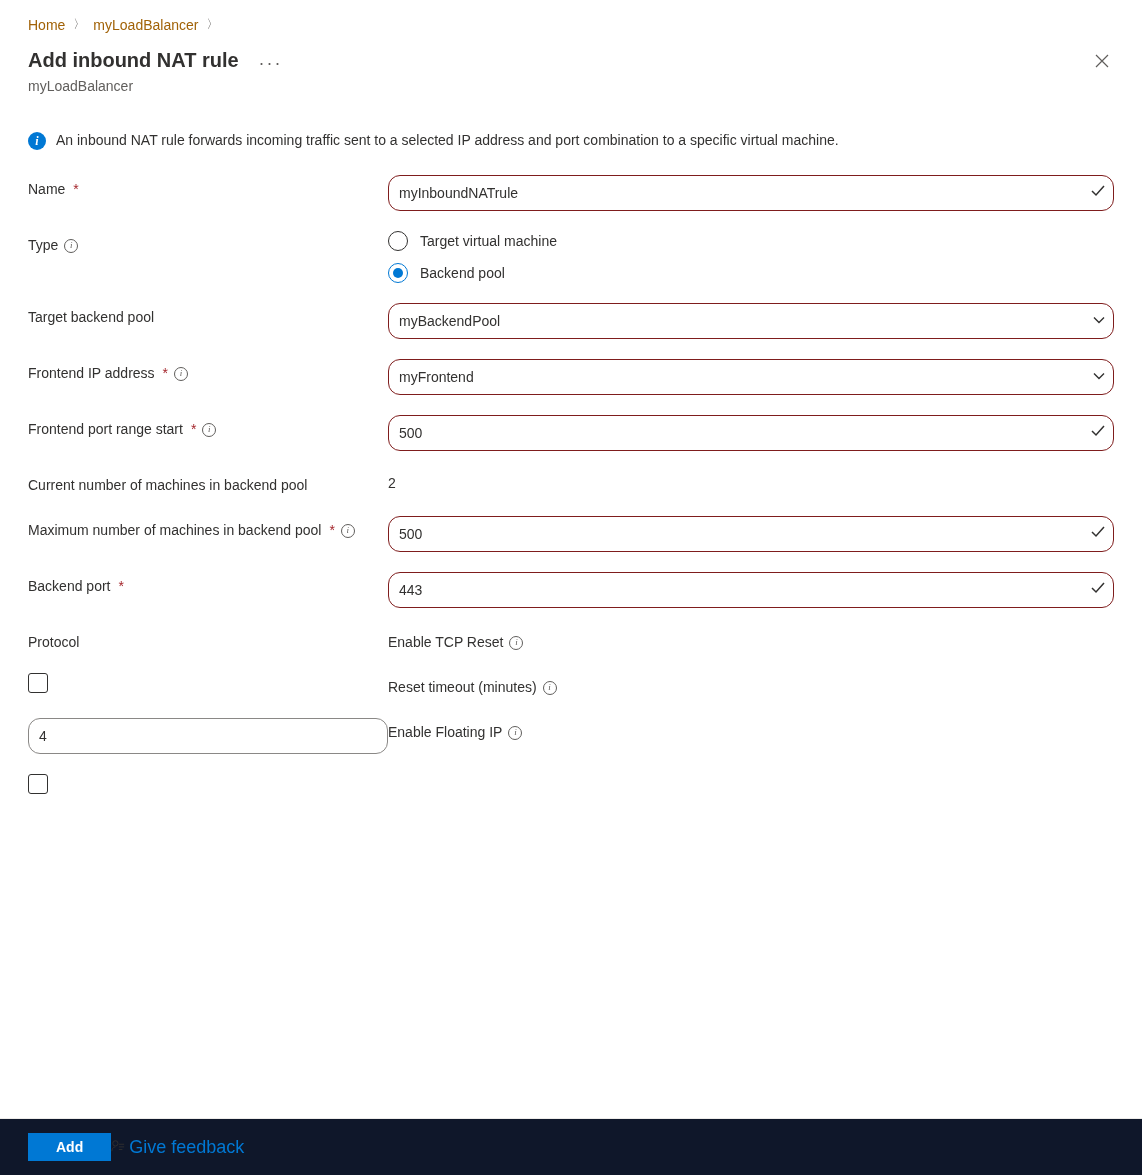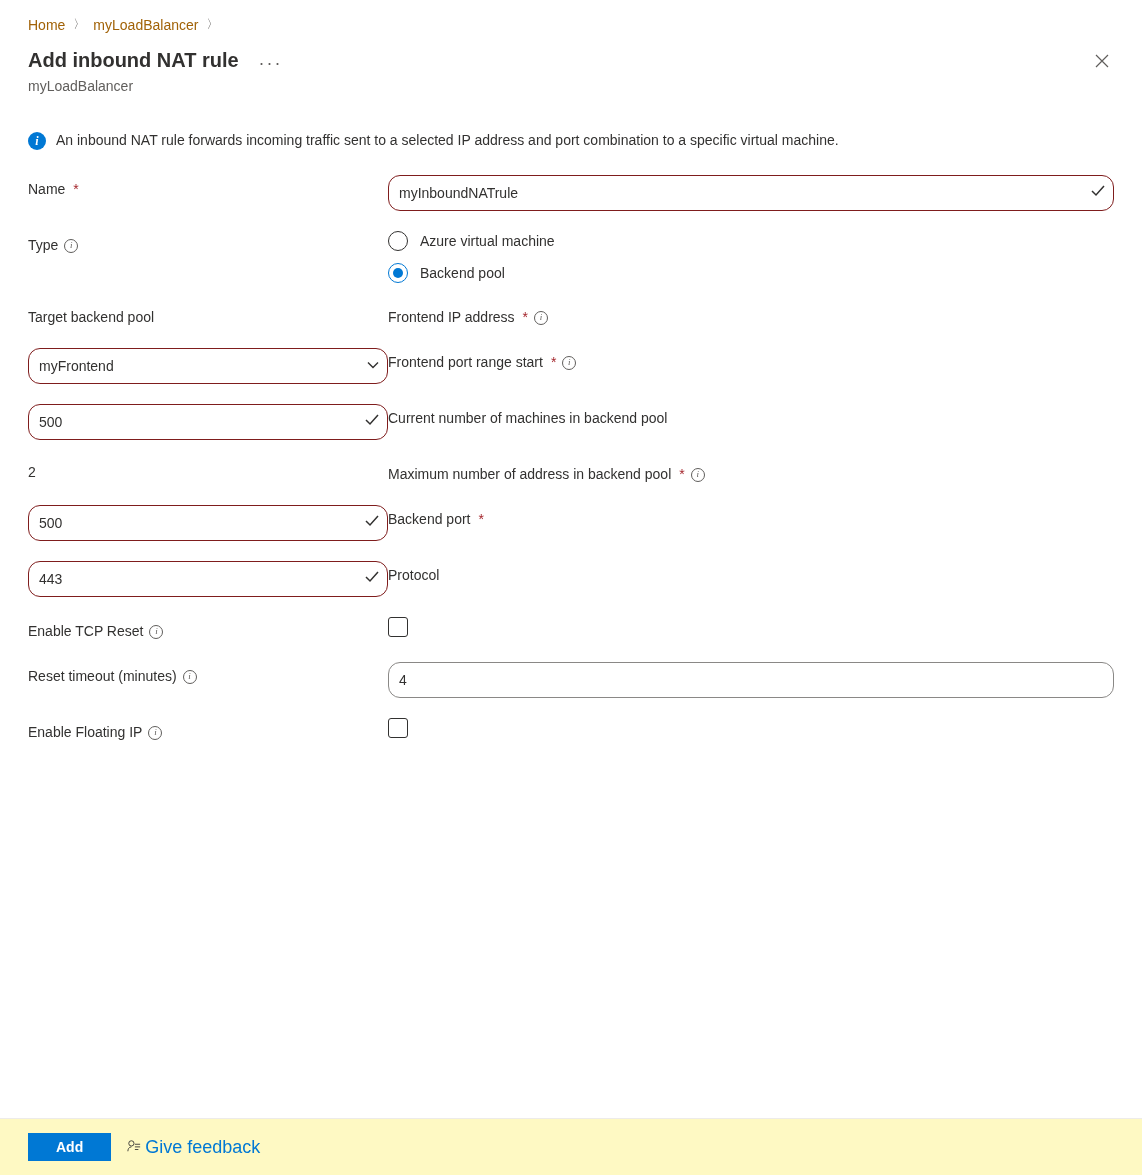--- a/index.html
+++ b/index.html
@@ -204,26 +204,25 @@
   .static-value {
     font-size: 14px;
     color: #323130;
     padding-top: 4px;
   }
   .footer {
     position: fixed;
     left: 0;
     right: 0;
     bottom: 0;
-    background: #fef9c3;
+    background: #0f172a;
     border-top: 1px solid #edebe9;
     padding: 14px 28px;
     display: flex;
     align-items: center;
-    gap: 16px;
   }
   .btn-primary {
     background: #0078d4;
     color: #fff;
     border: none;
     padding: 6px 28px;
     font-size: 14px;
     font-weight: 600;
     cursor: pointer;
     font-family: inherit;
@@ -283,31 +282,39 @@
       </span>
     </div>
 
     <div class="label">
       <span>Type</span>
       <span class="help-icon">i</span>
     </div>
     <div class="control radio-group">
       <div class="radio-row">
         <div class="radio"></div>
-        <span>Azure virtual machine</span>
+        <span>Target virtual machine</span>
       </div>
       <div class="radio-row">
         <div class="radio selected"></div>
         <span>Backend pool</span>
       </div>
     </div>
 
     <div class="label">
       <span>Target backend pool</span>
     </div>
+    <div class="control select-wrap">
+      <input class="input" readonly="" value="myBackendPool" style="">
+      <span class="select-chevron">
+        <svg width="14" height="14" viewBox="0 0 14 14">
+            <path d="M2 5 L7 10 L12 5" stroke="#323130" stroke-width="1.4" fill="none"></path>
+          </svg>
+      </span>
+    </div>
 
     <div class="label">
       <span>Frontend IP address</span>
         <span class="req">*</span>
       <span class="help-icon">i</span>
     </div>
     <div class="control select-wrap">
       <input class="input" readonly="" value="myFrontend" style="">
       <span class="select-chevron">
         <svg width="14" height="14" viewBox="0 0 14 14">
@@ -329,21 +336,21 @@
           </svg>
       </span>
     </div>
 
     <div class="label">
       <span>Current number of machines in backend pool</span>
     </div>
     <div class="static-value">2</div>
 
     <div class="label">
-      <span>Maximum number of address in backend pool</span>
+      <span>Maximum number of machines in backend pool</span>
         <span class="req">*</span>
       <span class="help-icon">i</span>
     </div>
     <div class="control input-wrap">
       <input class="input" value="500" style="">
       <span class="input-check">
         <svg width="16" height="16" viewBox="0 0 16 16">
             <path d="M2 8 L6 12 L14 3" stroke="#323130" stroke-width="1.5" fill="none"></path>
           </svg>
       </span>

